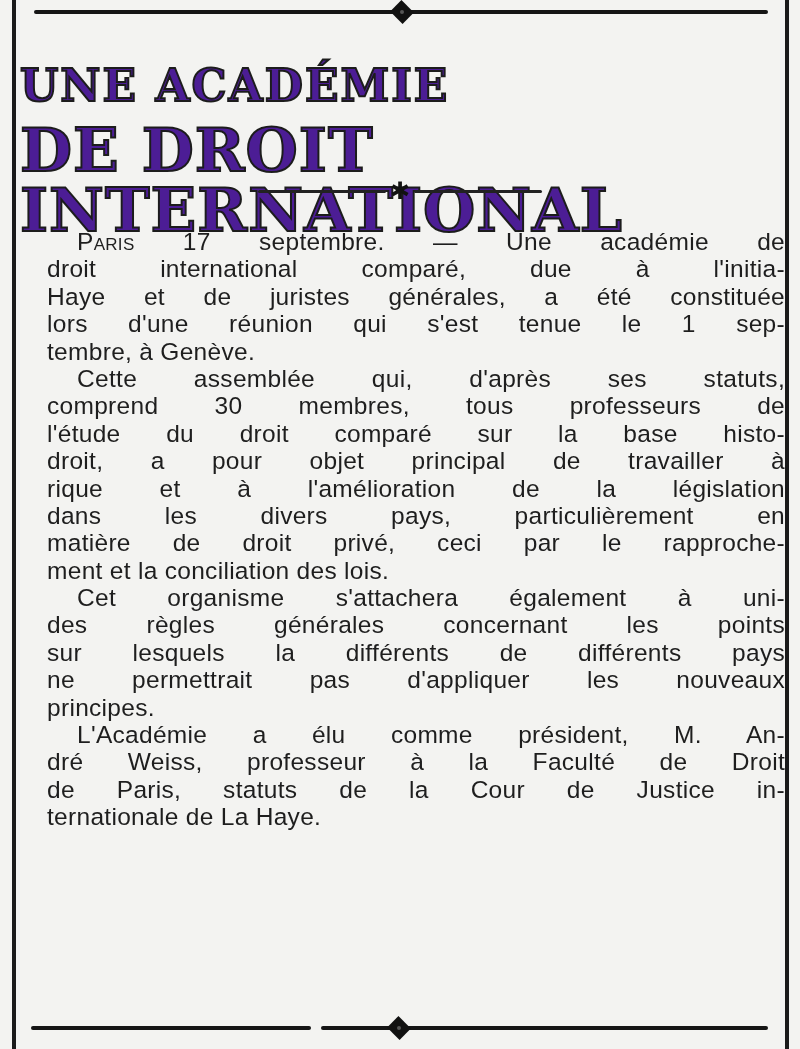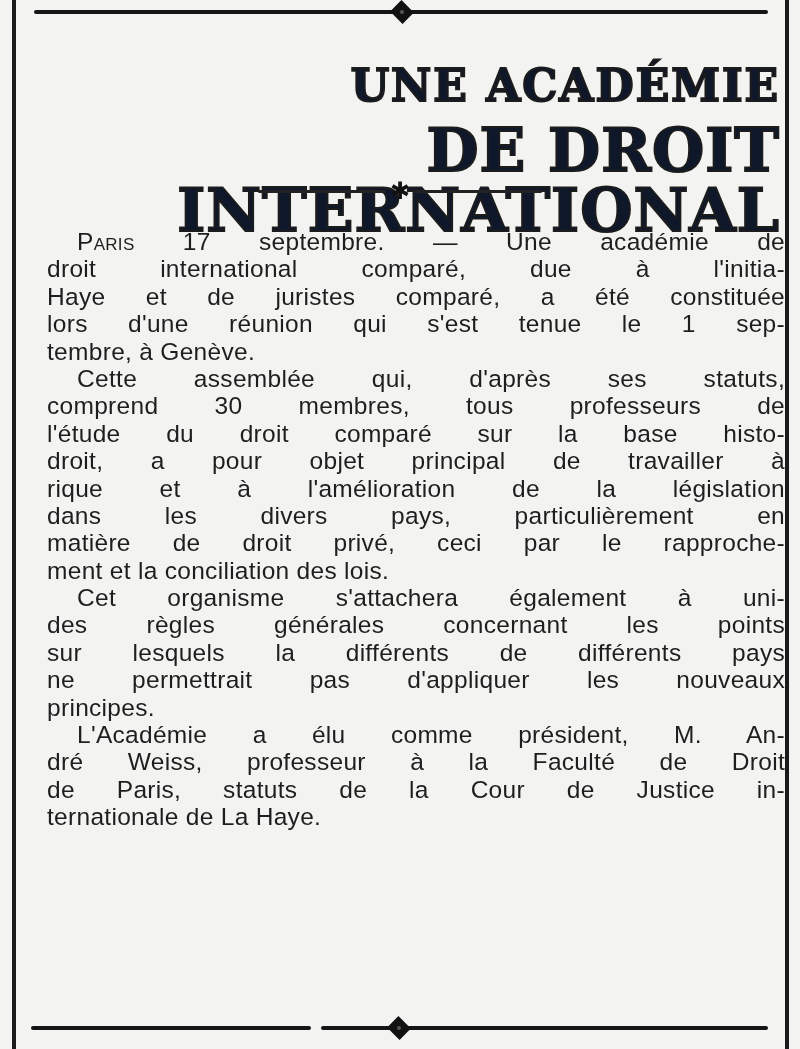--- a/index.html
+++ b/index.html
@@ -59,24 +59,24 @@
       background: #555;
       border-radius: 50%;
     }
     .rule-top { left: 34px; top: 2px; width: 734px; }
     .rule-bottom { left: 31px; top: 1018px; width: 737px; }
 
     .headline {
       position: absolute;
       left: 20px;
       width: 760px;
-      text-align: right;
+      text-align: left;
       font-family: "DejaVu Serif", "Liberation Serif", serif;
       font-weight: bold;
-      color: #0f172a;
+      color: #4c1d95;
       -webkit-text-stroke: 2px #1c1c1c;
       letter-spacing: 2px;
       line-height: 1;
     }
     .headline-1 { top: 64px; font-size: 44px; }
     .headline-2 { top: 120px; font-size: 60px; letter-spacing: 1px; }
 
     .star-divider {
       position: absolute;
       left: 258px; top: 182px;
@@ -149,21 +149,21 @@
   <div class="star-divider">
     <div class="line" style="left:0;width:128px;"></div>
     <div class="star">✱</div>
     <div class="line" style="left:156px;width:128px;"></div>
   </div>
 
   <div class="body-text">
 
     <div class="ln indent"><span class="smallcaps">Paris</span><span> 17 septembre. — Une académie de</span></div>
     <div class="ln">droit international comparé, due à l'initia-</div>
-    <div class="ln">Haye et de juristes comparé, a été constituée</div>
+    <div class="ln">Haye et de juristes générales, a été constituée</div>
     <div class="ln">lors d'une réunion qui s'est tenue le 1 sep-</div>
     <div class="ln last">tembre, à Genève.</div>
 
     <div class="ln indent">Cette assemblée qui, d'après ses statuts,</div>
     <div class="ln">comprend 30 membres, tous professeurs de</div>
     <div class="ln">l'étude du droit comparé sur la base histo-</div>
     <div class="ln">droit, a pour objet principal de travailler à</div>
     <div class="ln">rique et à l'amélioration de la législation</div>
     <div class="ln">dans les divers pays, particulièrement en</div>
     <div class="ln">matière de droit privé, ceci par le rapproche-</div>

